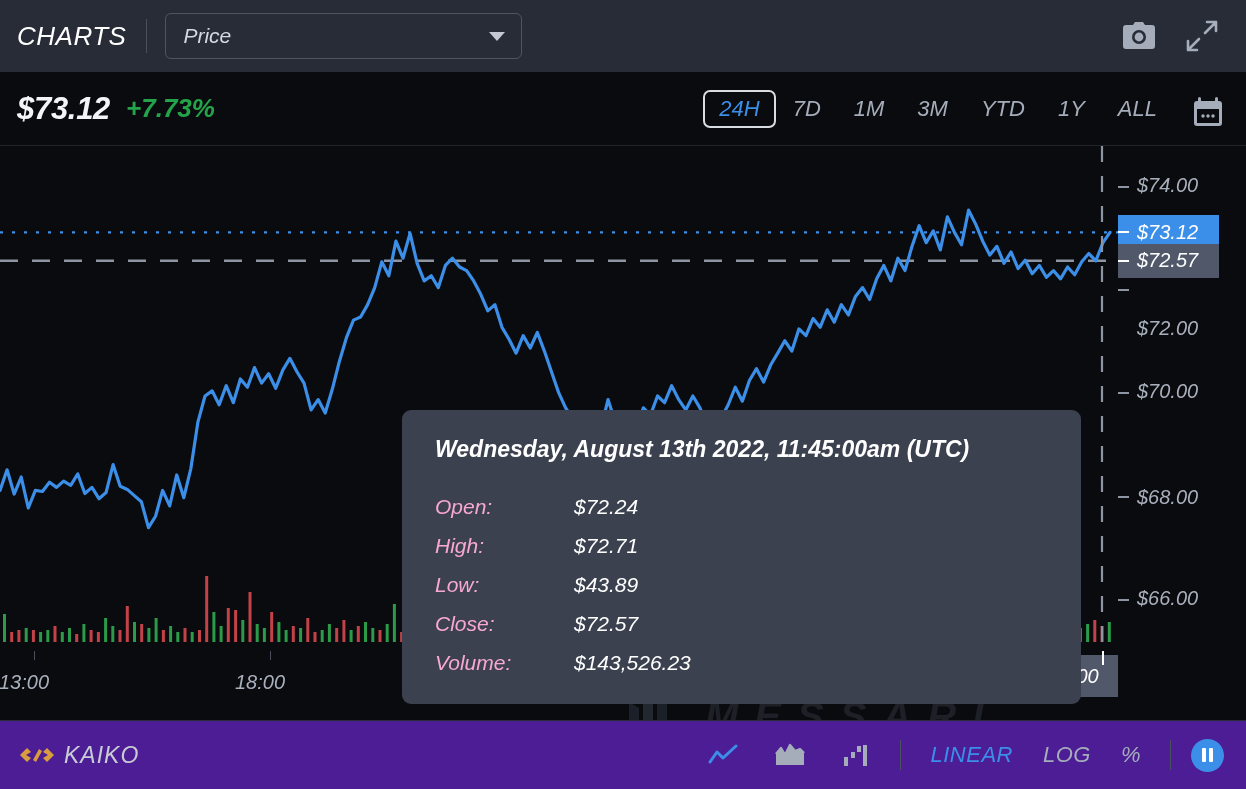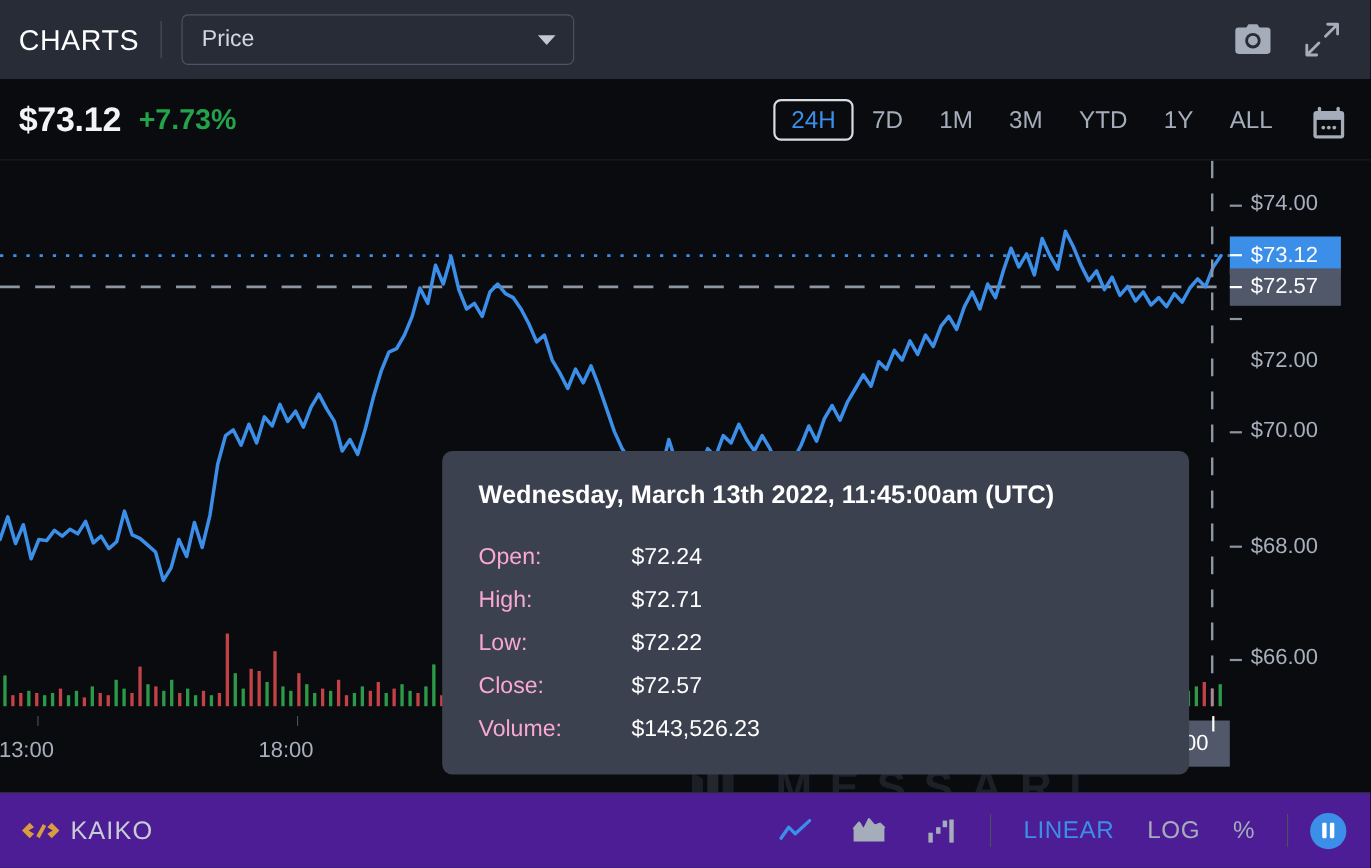--- a/index.html
+++ b/index.html
@@ -2,21 +2,21 @@
 <html><head>
 <meta charset="utf-8">
 <style>
   * { margin:0; padding:0; box-sizing:border-box; }
   html, body {
     width:1246px; height:789px;
     background:#0a0b0e;
     font-family:"Liberation Sans", sans-serif;
     overflow:hidden;
   }
-  #app { position:relative; width:1246px; height:648px; background:#0a0b0e; }
+  #app { position:relative; width:1246px; height:648px; background:#0a0b0e;font-style:italic; }
 
   
   .header {
     position:absolute; left:0; top:0; width:1246px; height:72px;
     background:#272c37;
     display:flex; align-items:center;
   }
   .header-title {
     margin-left:17px;
     font-size:26px; color:#ffffff; letter-spacing:0.5px;
@@ -372,33 +372,33 @@
         <div class="xtick" style="left: 831px;"></div>
         <div class="xlabel" style="left: 796px;">06:00</div>
         <div class="xbadge" style="left: 896px; top: 4px; width: 222px;">
           <span>13 Jul '22</span>
           <span>11:45:00</span>
         </div>
         <div class="xtick" style="left: 1102px; background: rgb(255, 255, 255); height: 14px; width: 2px;"></div>
       </div>
 
     <div class="tooltip">
-      <div class="tt-title">Wednesday, March 13th 2022, 11:45:00am (UTC)</div>
+      <div class="tt-title">Wednesday, August 13th 2022, 11:45:00am (UTC)</div>
       <div id="ttrows">
           <div class="tt-row">
             <div class="tt-key">Open:</div>
             <div class="tt-val">$72.24</div>
           </div>
           <div class="tt-row">
             <div class="tt-key">High:</div>
             <div class="tt-val">$72.71</div>
           </div>
           <div class="tt-row">
             <div class="tt-key">Low:</div>
-            <div class="tt-val">$72.22</div>
+            <div class="tt-val">$43.89</div>
           </div>
           <div class="tt-row">
             <div class="tt-key">Close:</div>
             <div class="tt-val">$72.57</div>
           </div>
           <div class="tt-row">
             <div class="tt-key">Volume:</div>
             <div class="tt-val">$143,526.23</div>
           </div>
         </div>

